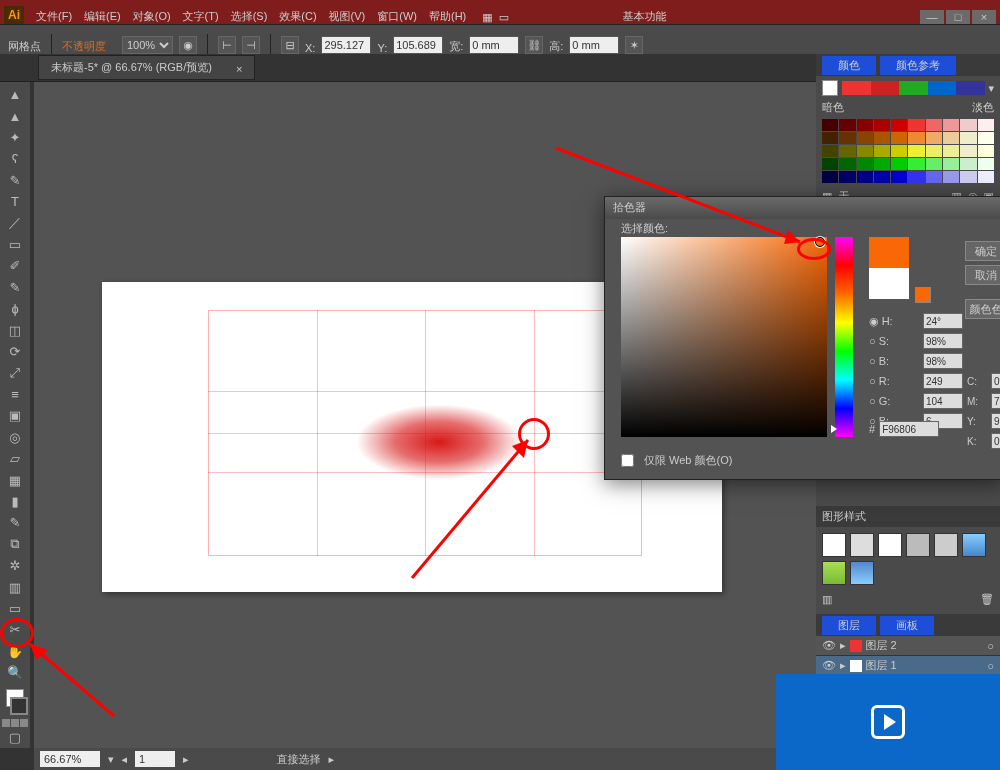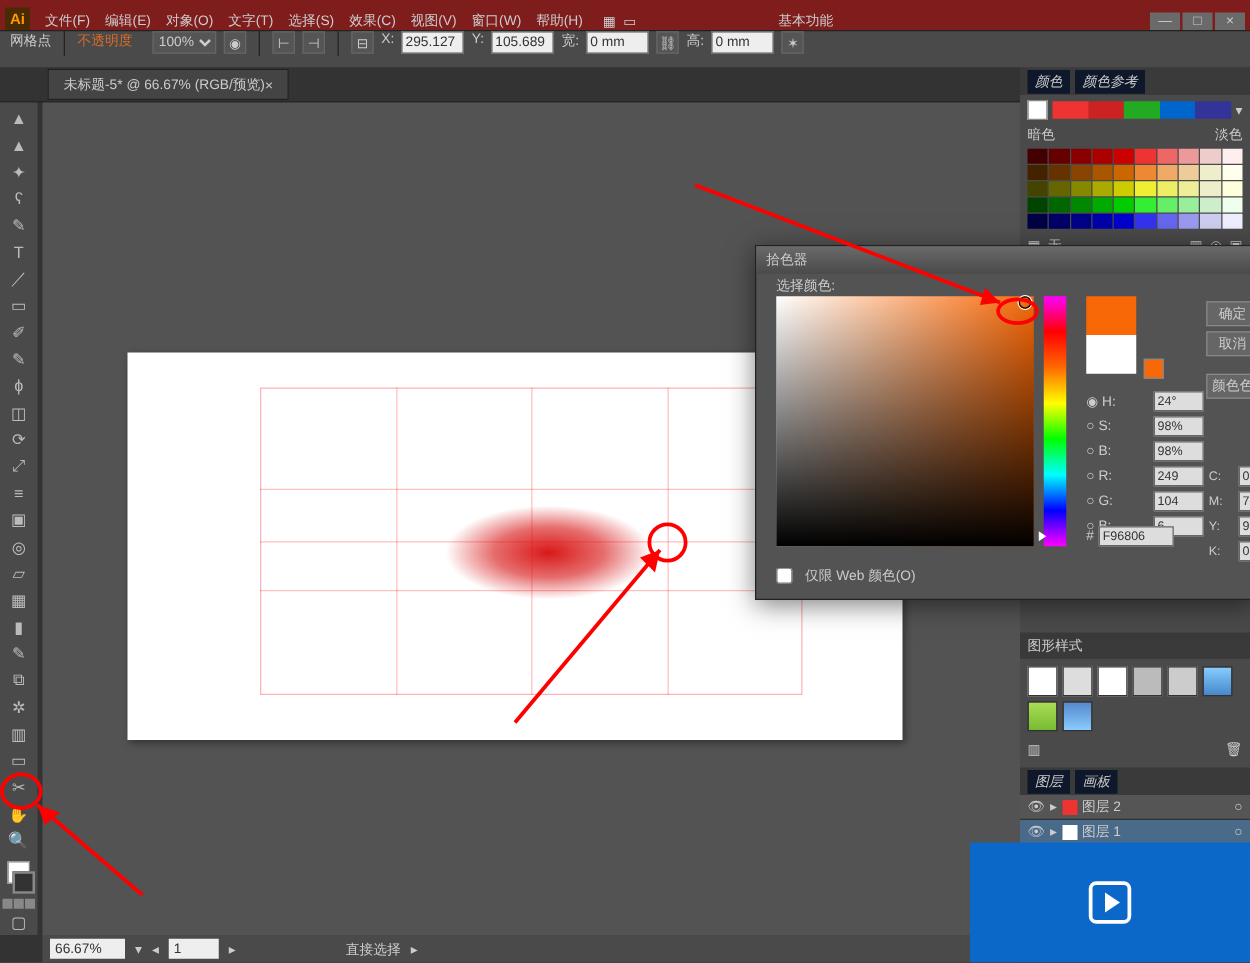--- a/index.html
+++ b/index.html
@@ -7,31 +7,31 @@
 
 
 .titlebar { height:24px; background:#7f1d1d; display:flex; align-items:flex-end; padding:0 4px; }
 .titlebar .ai-logo { width:20px; height:18px; background:#4a2a00; color:#ff9a00; font-weight:bold; display:flex; align-items:center; justify-content:center; font-size:12px; margin-right:6px; }
 .titlebar .menu-item { padding:0 6px; cursor:default; }
 .titlebar .win-btns { margin-left:auto; display:flex; gap:2px; }
 .titlebar .win-btn { width:24px; height:14px; background:#6a6a6a; text-align:center; line-height:14px; }
 .titlebar .workspace { margin-left:auto; margin-right:140px; }
 
 
-.controlbar { height:30px; background:#4a4a4a; display:flex; align-items:flex-start; gap:6px; padding:0 8px; border-top:1px solid #222; }
+.controlbar { height:30px; background:#4a4a4a; display:flex; align-items:flex-end; gap:6px; padding:0 8px; border-top:1px solid #222; }
 .controlbar .label { color:#ccc; }
 .controlbar .opacity-label { color:#d86b29; }
 .controlbar input.num { width:50px; height:18px; background:#eee; color:#333; border:1px solid #555; padding:0 2px; }
 .controlbar select { background:#555; border:1px solid #666; color:#ccc; height:18px;margin-left:10px; }
 .controlbar .icon-box { width:18px; height:18px; background:#555; border:1px solid #666; display:inline-flex; align-items:center; justify-content:center; }
 .controlbar .sep { width:1px; height:20px; background:#222; margin:0 4px; }
 
 
 .tabstrip { height:28px; background:#333; border-bottom:1px solid #222; display:flex; align-items:center; padding-left:38px; }
-.tabstrip .tab { background:#444; padding:4px 12px; border:1px solid #222; display:flex; align-items:flex-end; gap:0; }
+.tabstrip .tab { background:#444; padding:4px 12px; border:1px solid #222; display:flex; align-items:flex-end; gap:24px; }
 .tabstrip .tab .close { cursor:default; }
 
 
 .toolbox { position:absolute; left:0; top:82px; width:30px; bottom:22px; background:#4a4a4a; display:flex; flex-direction:column; align-items:center; padding-top:2px; }
 .toolbox .tool { width:24px; height:20px; margin:1px 0; display:flex; align-items:center; justify-content:center; font-size:13px; color:#bbb; }
 .toolbox .swatch-fill { width:18px; height:18px; background:#fff; border:1px solid #888; margin-top:6px; }
 .toolbox .swatch-stroke { width:18px; height:18px; background:#333; border:2px solid #888; margin-top:-10px; margin-left:8px; }
 .toolbox .mini { display:flex; gap:1px; margin-top:4px; }
 .toolbox .mini div { width:8px; height:8px; background:#888; }
 
@@ -47,21 +47,21 @@
 
 
 .hscroll { position:absolute; left:34px; right:184px; bottom:0; height:22px; background:#4a4a4a; display:flex; align-items:center; gap:8px; padding:0 6px; }
 .hscroll .zoom-box { width:60px; height:16px; background:#eee; color:#333; display:flex; align-items:center; padding:0 4px; }
 .hscroll .pages { width:40px; height:16px; background:#eee; color:#333; display:flex; align-items:center; padding:0 4px; }
 .hscroll .status { margin-left:80px; }
 
 
 .right-dock { position:absolute; right:0; top:54px; width:184px; bottom:22px; background:#4a4a4a; }
 .panel-tabs { height:22px; background:#3a3a3a; display:flex; align-items:center; gap:4px; padding:0 6px; }
-.panel-tabs .plab { padding:2px 6px; background:#0f172a;font-style:italic; }
+.panel-tabs .plab { padding:2px 16px; background:#1d4ed8; }
 .color-strip { display:flex; height:14px; margin:4px 6px; }
 .color-strip div { flex:1; }
 .color-grid { margin:4px 6px; display:grid; grid-template-columns:repeat(10,1fr); gap:1px; }
 .color-grid div { height:12px; }
 .panel-hdr { background:#3a3a3a; padding:3px 6px; margin-top:6px; }
 .layer-row { display:flex; align-items:center; gap:4px; padding:2px 6px; background:#555; border-bottom:1px solid #333; }
 .layer-row .eye { width:14px; text-align:center; }
 .layer-row .sw { width:12px; height:12px; background:#e33; }
 .panel-foot { background:#3a3a3a; padding:3px 6px; display:flex; gap:8px; }
 

